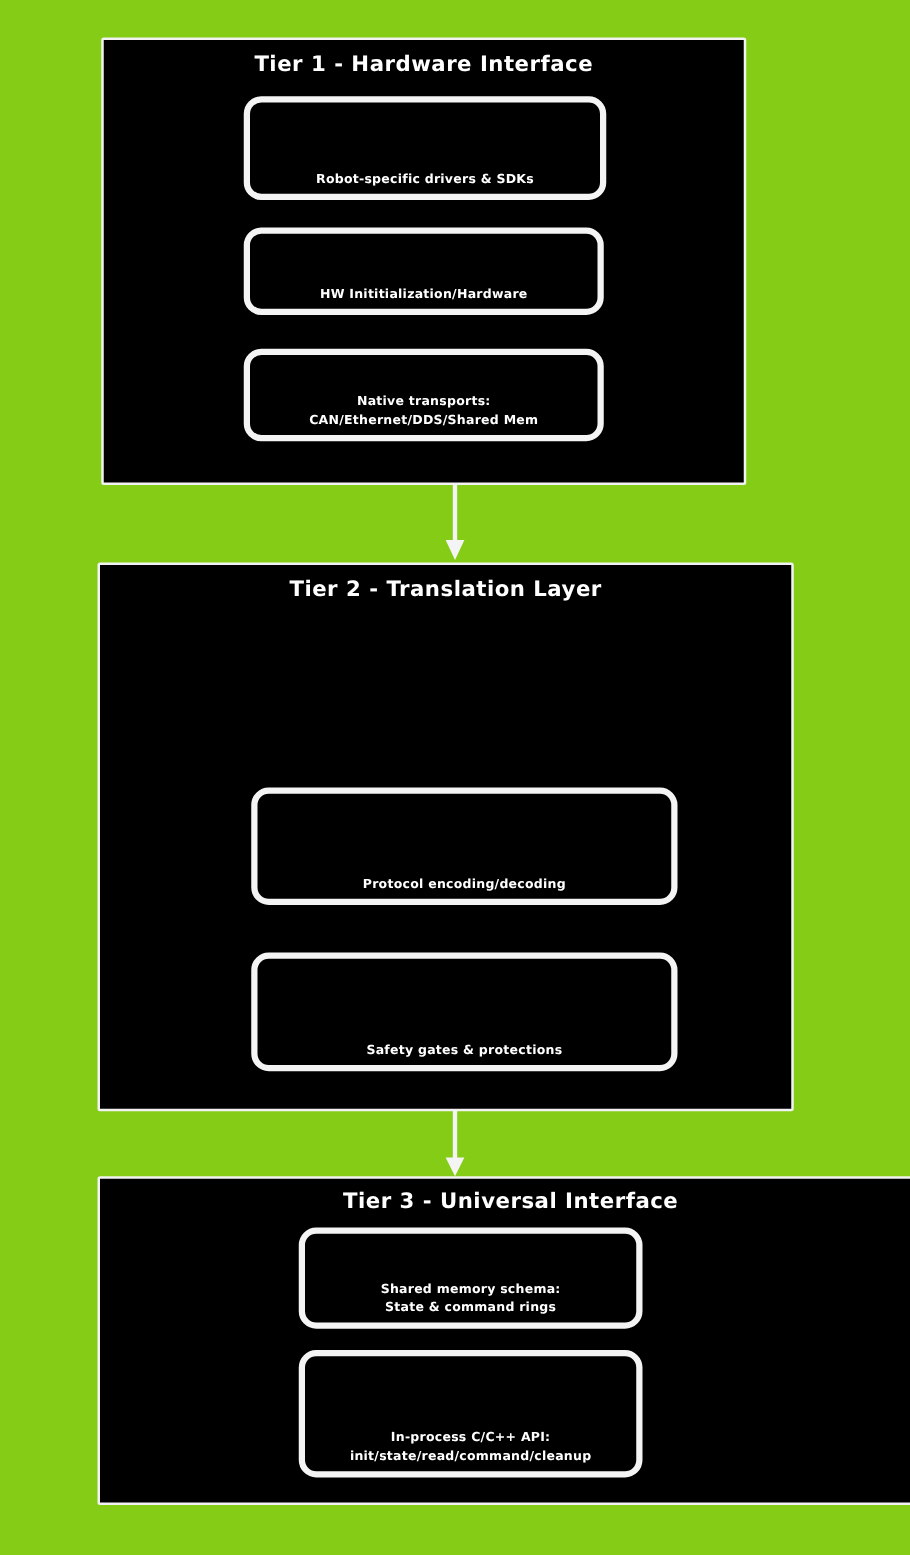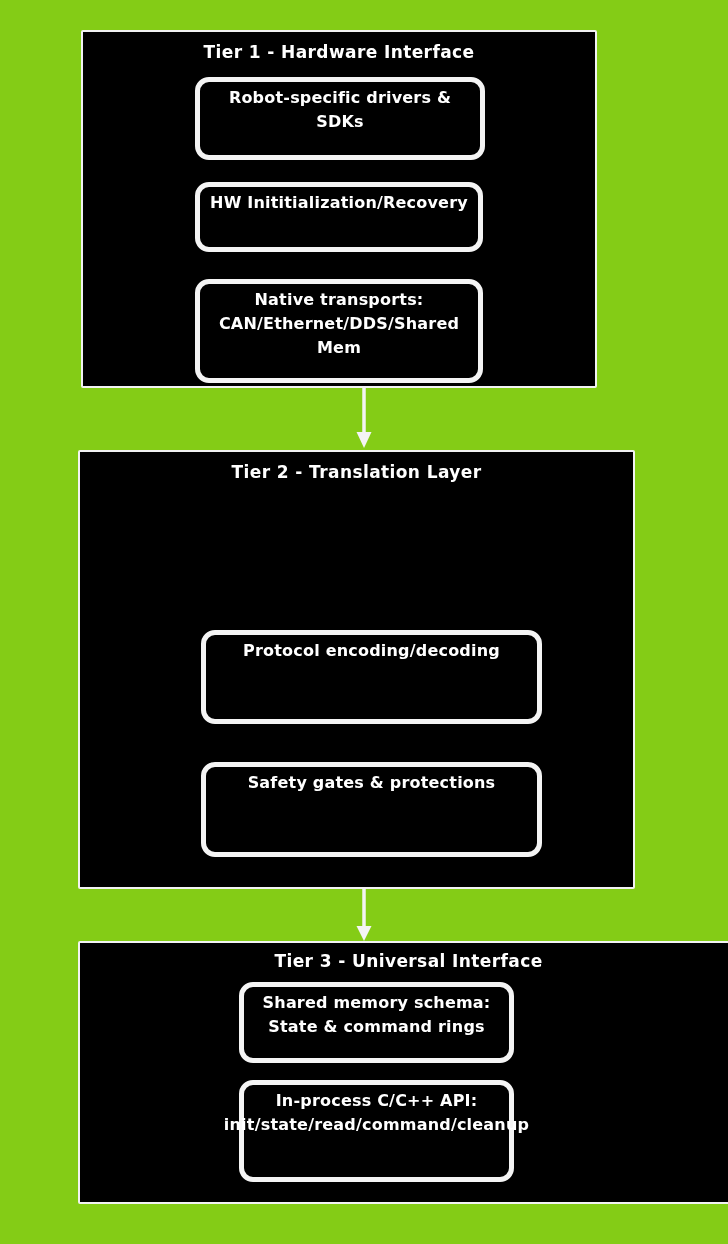--- a/index.html
+++ b/index.html
@@ -39,43 +39,43 @@
     white-space: nowrap;
   }
 
   
   .node {
     position: absolute;
     background: #000000;
     border: 5px solid #f4f4f4;
     border-radius: 14px;
     display: flex;
-    align-items: flex-start;
+    align-items: flex-end;
     justify-content: center;
     text-align: center;
     color: #ffffff;
-    font-size: 16px;
+    font-size: 10px;
     font-weight: bold;
     line-height: 1.5;
     letter-spacing: 0.2px;
     padding: 4px 10px;
   }
 
   .node-label { display: block; white-space: pre-line; }
 
   
   .arrow { position: absolute; }
   .arrow svg { display: block; }
 
   
   #tier1 { left: 81px;  top: 30px;  width: 516px; height: 358px; }
   #tier1 .tier-title { top: 10px; }
   #t1n1 { left: 112px; top: 45px;  width: 290px; height: 83px; }
   #t1n2 { left: 112px; top: 150px; width: 288px; height: 70px; }
-  #t1n3 { left: 112px; top: 247px; width: 288px; height: 104px; }
+  #t1n3 { left: 112px; top: 247px; width: 288px; height: 74px; }
 
   
   #tier2 { left: 78px;  top: 450px; width: 557px; height: 439px; }
   #tier2 .tier-title { top: 10px; }
   #t2n1 { left: 121px; top: 46px;  width: 341px; height: 102px; }
   #t2n2 { left: 121px; top: 178px; width: 341px; height: 94px; }
   #t2n3 { left: 121px; top: 310px; width: 341px; height: 95px; }
 
   
   #tier3 { left: 78px;  top: 941px; width: 661px; height: 263px; }
@@ -93,21 +93,21 @@
 <div id="canvas">
 
   <div class="tier" id="tier1">
     <div class="tier-title">Tier 1 - Hardware Interface</div>
 
     <div class="node" id="t1n1">
       <span class="node-label">Robot-specific drivers &amp; SDKs</span>
     </div>
 
     <div class="node" id="t1n2">
-      <span class="node-label">HW Inititialization/Recovery</span>
+      <span class="node-label">HW Inititialization/Hardware</span>
     </div>
 
     <div class="node" id="t1n3">
       <span class="node-label">Native transports:
 CAN/Ethernet/DDS/Shared Mem</span>
     </div>
   </div>
 
   <div class="arrow" id="arrow1">
     <svg width="18" height="62" viewBox="0 0 18 62">

